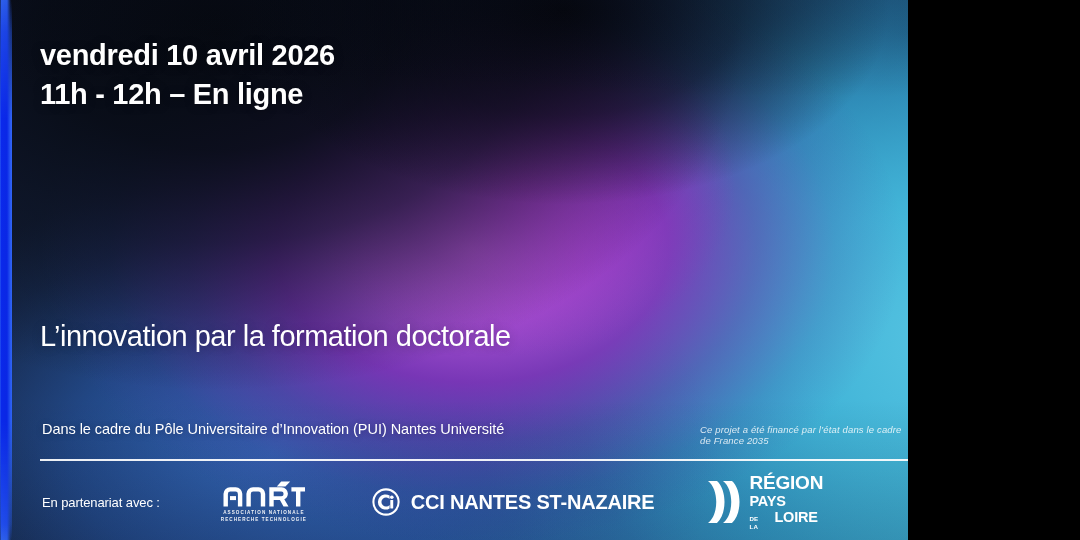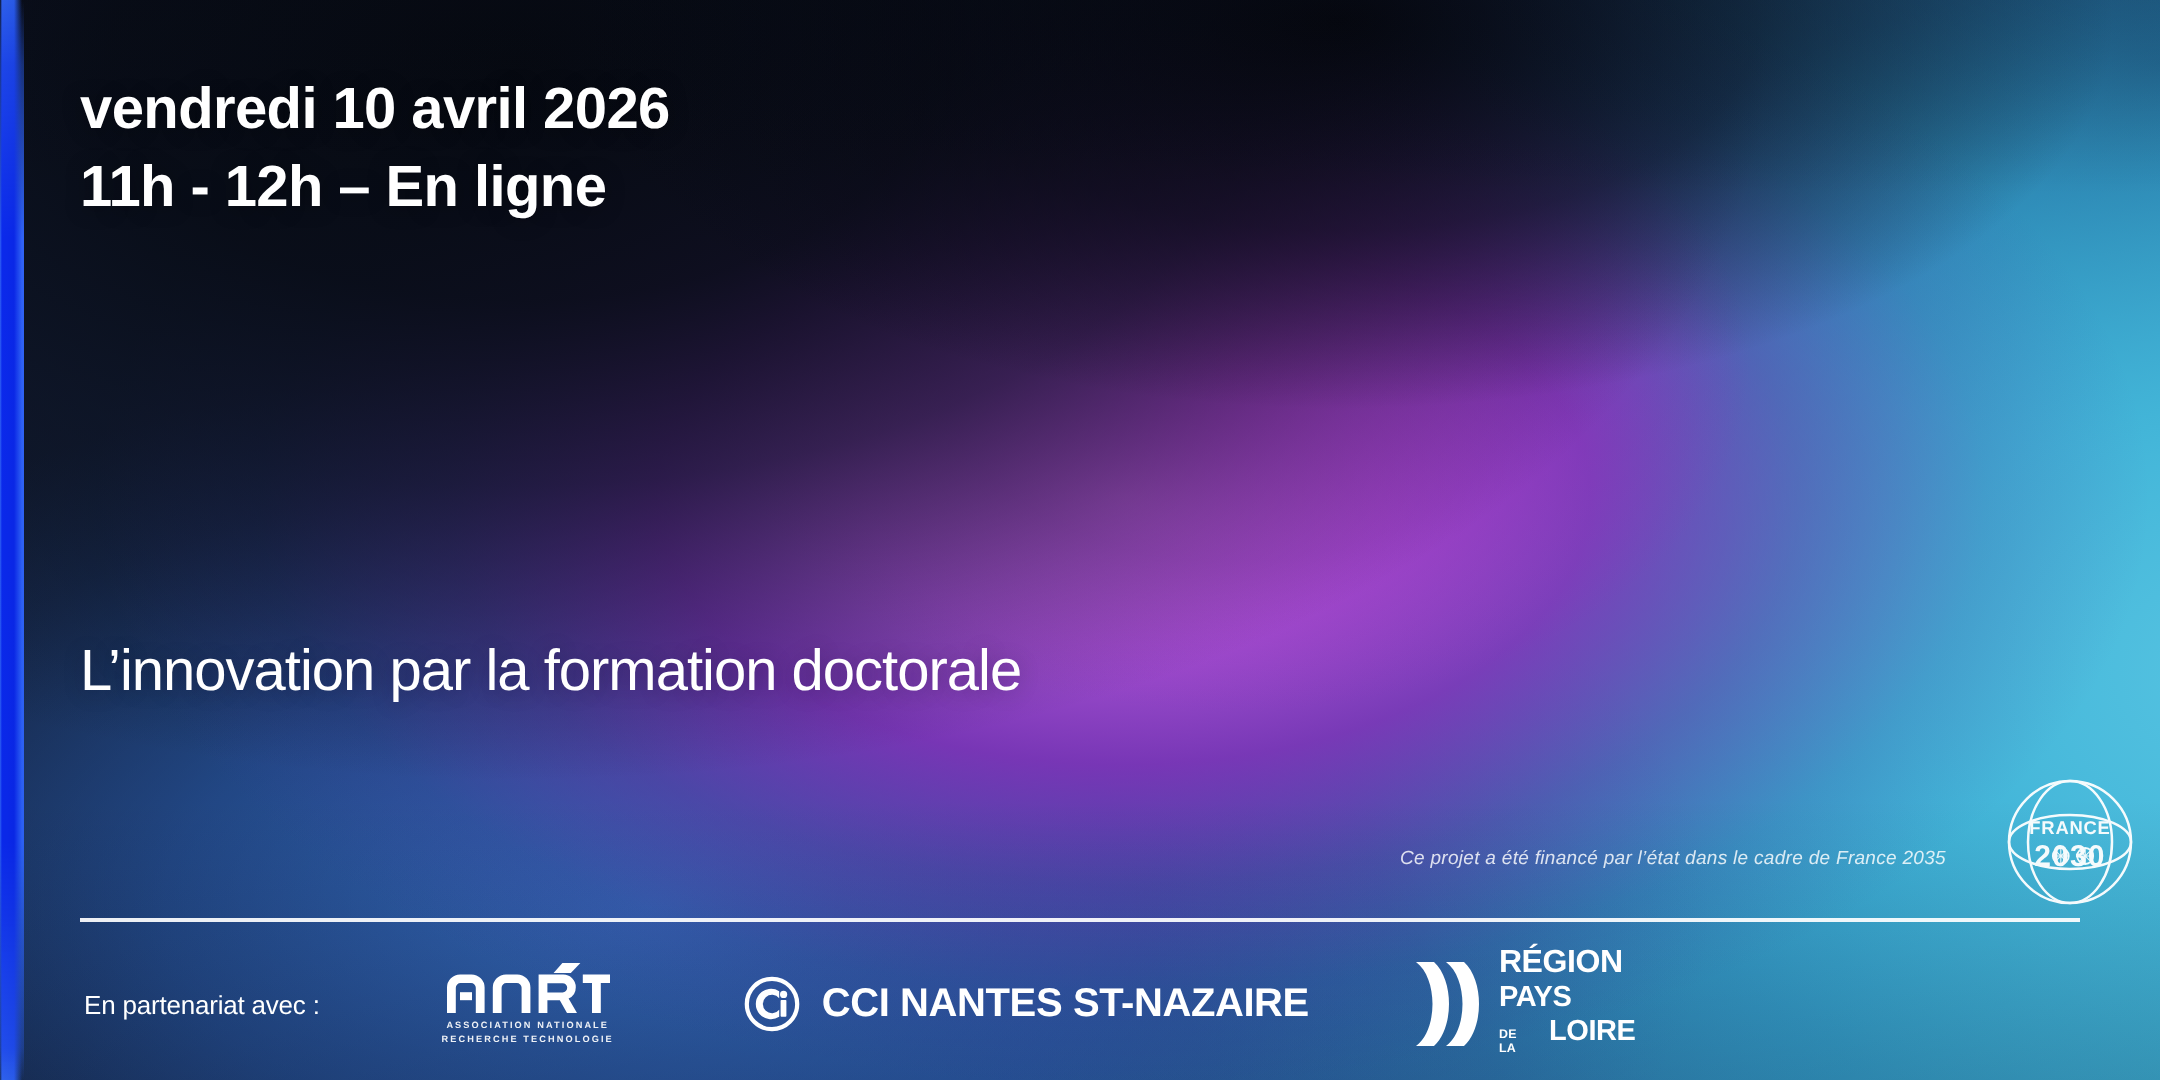--- a/index.html
+++ b/index.html
@@ -1,21 +1,21 @@
 <!DOCTYPE html>
 <html lang="fr"><head>
 <meta charset="utf-8">
 <title>Webinaire banner</title>
 <style>
   * { margin:0; padding:0; box-sizing:border-box; }
   html,body { background:#000; }
 
   .banner{
     position:relative;
-    width:1080px; height:540px;
+    width:908px; height:540px;
     overflow:hidden;
     font-family:"Liberation Sans", sans-serif;
     color:#fff;
     background:#737373;
     -webkit-font-smoothing:antialiased;
   }
 
   
   .bg{ position:absolute; inset:0; }
 
@@ -209,21 +209,21 @@
   
   .logo-region{
     margin-left:52px;
     display:flex; align-items:center; gap:9px;
   }
   .logo-region svg{ display:block; }
   .region-words{
     display:flex; flex-direction:column;
     line-height:1.0; font-weight:700;
   }
-  .rw-1{ font-size:16px; letter-spacing:-0.2px; }
+  .rw-1{ font-size:19px; letter-spacing:-0.2px; }
   .rw-2{ font-size:14.5px; letter-spacing:-0.2px; margin-top:2px; }
   .rw-3{ font-size:14.5px; letter-spacing:-0.2px; margin-top:2px;
          display:flex; align-items:baseline; gap:16px; }
   .rw-small{
     display:inline-flex; flex-direction:column;
     font-size:6.2px; line-height:1.18; letter-spacing:0.2px;
     transform:translateY(-1px);
   }
 </style>
 </head>
@@ -245,20 +245,21 @@
   <div class="content">
 
     <div class="date-block">
       <span>vendredi 10 avril 2026</span>
       <span class="date-line2">11h - 12h – En ligne</span>
     </div>
 
 
     <h2 class="subtitle">L’innovation par la formation doctorale</h2>
 
+    <div class="credit">Dans le cadre du Pôle Universitaire d’Innovation (PUI) Nantes Université</div>
 
     <div class="funding-note">Ce projet a été financé par l’état dans le cadre de France 2035</div>
 
     <div class="france2030">
       <svg viewBox="0 0 74 66" aria-hidden="true">
         <g fill="none" stroke="#ffffff" stroke-width="1.25">
           <circle cx="37" cy="33" r="30.5"></circle>
           <ellipse cx="37" cy="33" rx="21" ry="30.5"></ellipse>
           <ellipse cx="37" cy="33" rx="30.5" ry="13.5"></ellipse>
         </g>

